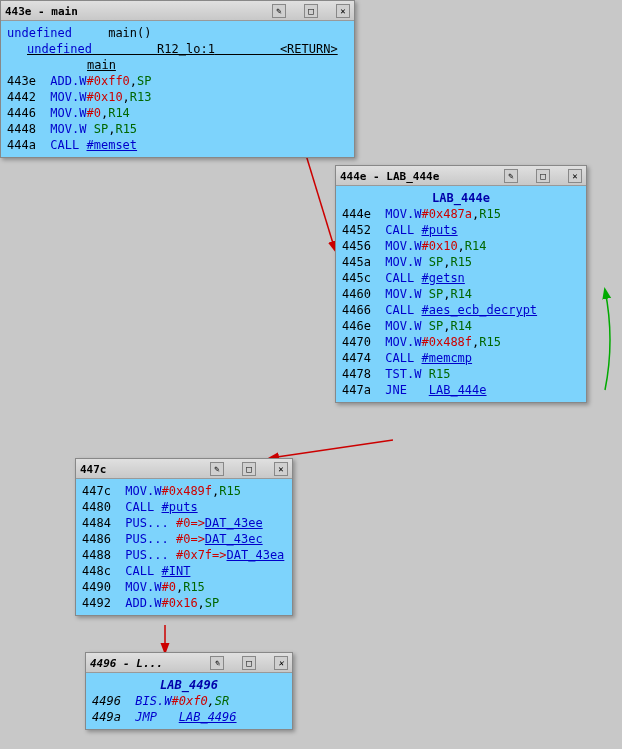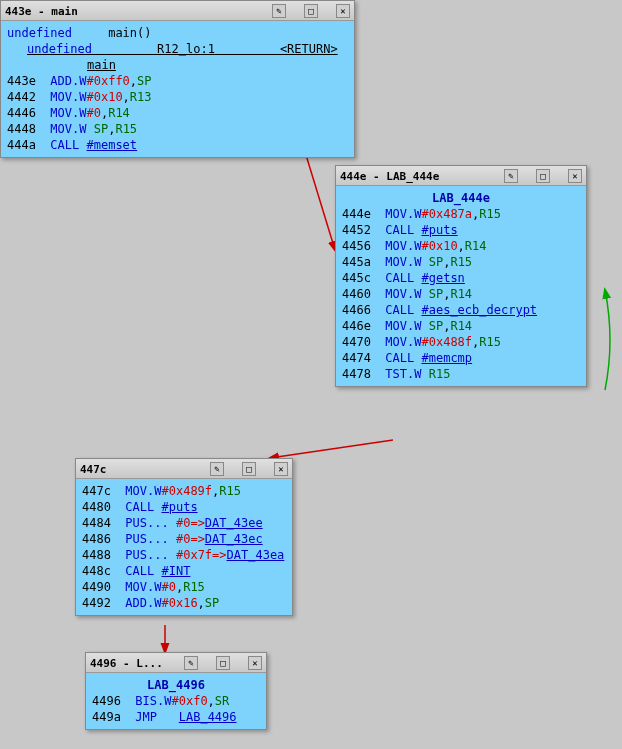--- a/index.html
+++ b/index.html
@@ -179,20 +179,24 @@
       <span class="kw-blue">MOV.W</span><span class="kw-red">#0x488f</span>,<span class="kw-green">R15</span>
     </div>
     <div class="code-line">
       <span class="addr">4474</span>&nbsp;
       <span class="kw-blue">CALL</span>&nbsp;<span class="func-link">#memcmp</span>
     </div>
     <div class="code-line">
       <span class="addr">4478</span>&nbsp;
       <span class="kw-blue">TST.W</span> <span class="kw-green">R15</span>
     </div>
+    <div class="code-line">
+      <span class="addr">447a</span>&nbsp;
+      <span class="kw-blue">JNE</span>&nbsp;&nbsp;&nbsp;<span class="func-link">LAB_444e</span>
+    </div>
   </div>
 </div>
 
 <div class="window" style="left:75px; top:458px; width:218px;">
   <div class="titlebar">
     <span class="titlebar-title">447c</span>
     <div class="titlebar-btn">✎</div>
     <div class="titlebar-btn">□</div>
     <div class="titlebar-btn">✕</div>
   </div>
@@ -225,21 +229,21 @@
       <span class="addr">4490</span>&nbsp;
       <span class="kw-blue">MOV.W</span><span class="kw-red">#0</span>,<span class="kw-green">R15</span>
     </div>
     <div class="code-line">
       <span class="addr">4492</span>&nbsp;
       <span class="kw-blue">ADD.W</span><span class="kw-red">#0x16</span>,<span class="kw-green">SP</span>
     </div>
   </div>
 </div>
 
-<div class="window" style="left:85px; top:652px; width:182px;">
+<div class="window" style="left:85px; top:652px; width:208px;font-style:italic;">
   <div class="titlebar">
     <span class="titlebar-title">4496 - L...</span>
     <div class="titlebar-btn">✎</div>
     <div class="titlebar-btn">□</div>
     <div class="titlebar-btn">✕</div>
   </div>
   <div class="window-content">
     <div class="code-line" style="text-align:center; color:#0000aa; font-weight:bold;">LAB_4496</div>
     <div class="code-line">
       <span class="addr">4496</span>&nbsp;

